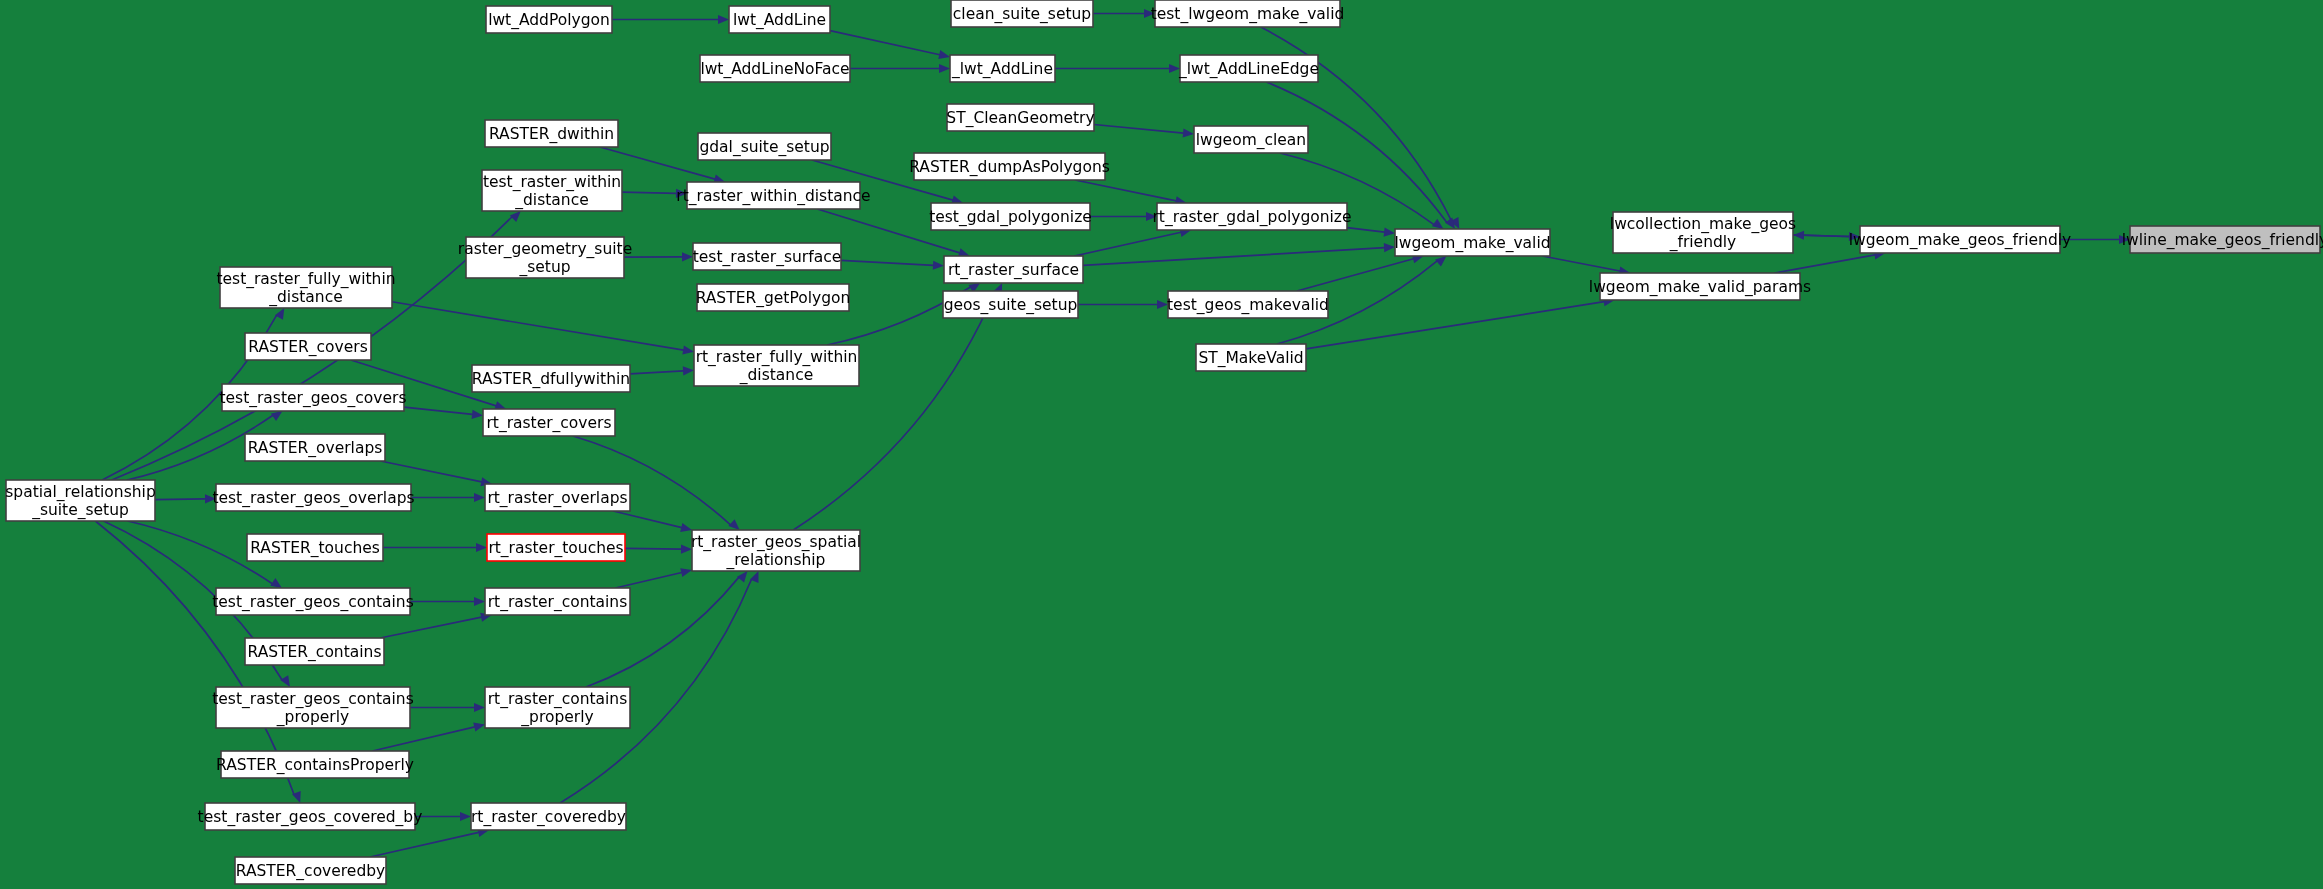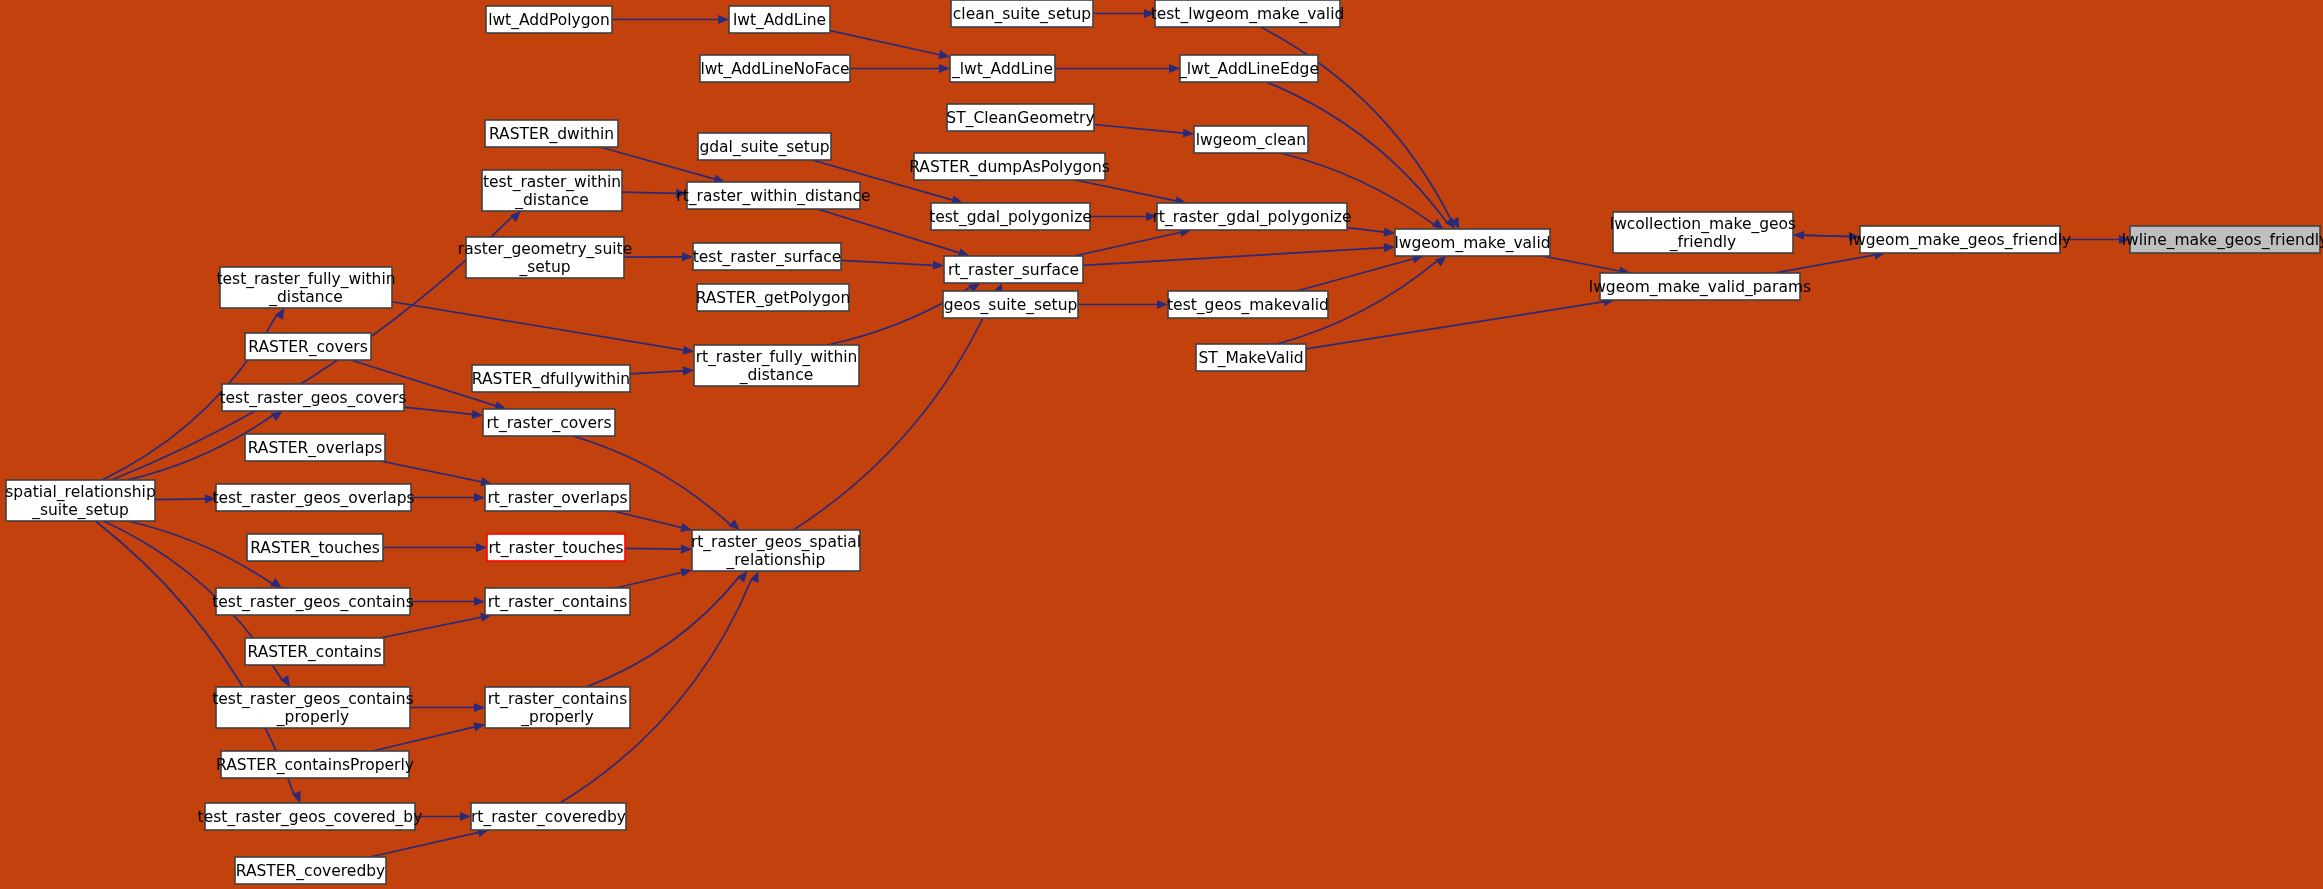--- a/index.html
+++ b/index.html
@@ -1,17 +1,17 @@
 <!DOCTYPE html>
 <html><head>
 <meta charset="utf-8">
 <style>
   html,body{margin:0;padding:0;background:#ffffff;}
   body{font-family:"DejaVu Sans","Liberation Sans",sans-serif;}
-  #canvas{position:relative;width:2323px;height:889px;background:#c2410c;overflow:hidden;}
+  #canvas{position:relative;width:2323px;height:889px;background:#15803d;overflow:hidden;}
   svg{position:absolute;left:0;top:0;width:2323px;height:889px;}
   .node-rect{fill:#ffffff;stroke:#404040;stroke-width:1.6;}
   .node-rect.highlight{fill:#bfbfbf;stroke:#404040;}
   .node-rect.redborder{fill:#ffffff;stroke:#ff0000;stroke-width:1.6;}
   .node-label{font-family:"DejaVu Sans","Liberation Sans",sans-serif;font-size:15.5px;fill:#000;text-anchor:middle;dominant-baseline:middle;}
   .edge{fill:none;stroke:#2a2a7a;stroke-width:1.7;}
   .arrowhead{fill:#2a2a7a;}
 </style>
 </head>
 <body>

